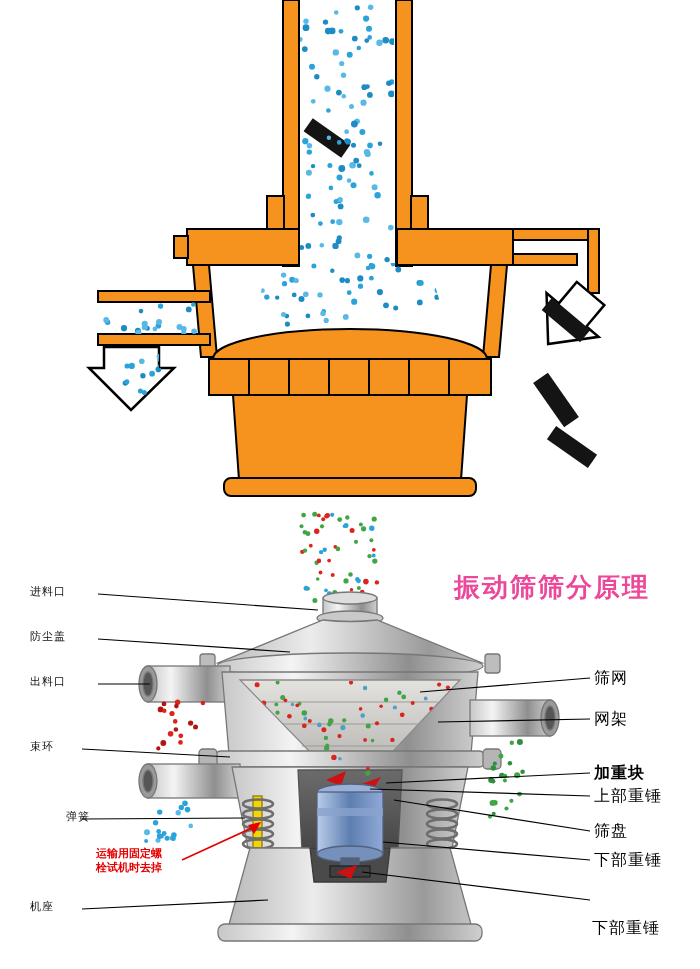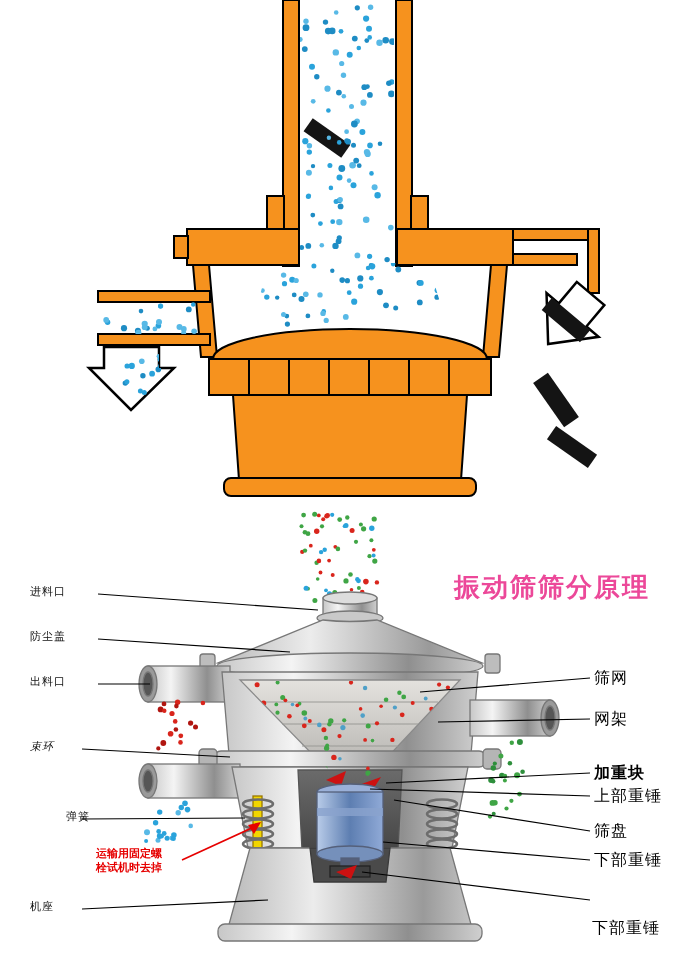--- a/index.html
+++ b/index.html
@@ -607,21 +607,21 @@
       <line x1="182" y1="860" x2="256" y2="826" stroke="#E60000" stroke-width="1.6"></line>
       <polygon points="261,822 248,825 254,834" fill="#E60000"></polygon>
     </g>
   </svg>
 
   <div id="title">振动筛筛分原理</div>
 
   <div class="lbl" style="left:30px;top:584px;">进料口</div>
   <div class="lbl" style="left:30px;top:629px;">防尘盖</div>
   <div class="lbl" style="left:30px;top:674px;">出料口</div>
-  <div class="lbl" style="left:30px;top:739px;font-style:italic;">束环</div>
+  <div class="lbl" style="left:30px;top:739px;">束环</div>
   <div class="lbl" style="left:30px;top:809px;margin-left:36px;">弹簧</div>
   <div class="lbl" style="left:30px;top:899px;">机座</div>
 
   <div id="note">
     <div>运输用固定螺</div>
     <div>栓试机时去掉</div>
   </div>
 
   <div class="lbl-right" style="left:594px;top:668px;">筛网</div>
   <div class="lbl-right" style="left:594px;top:709px;">网架</div>

